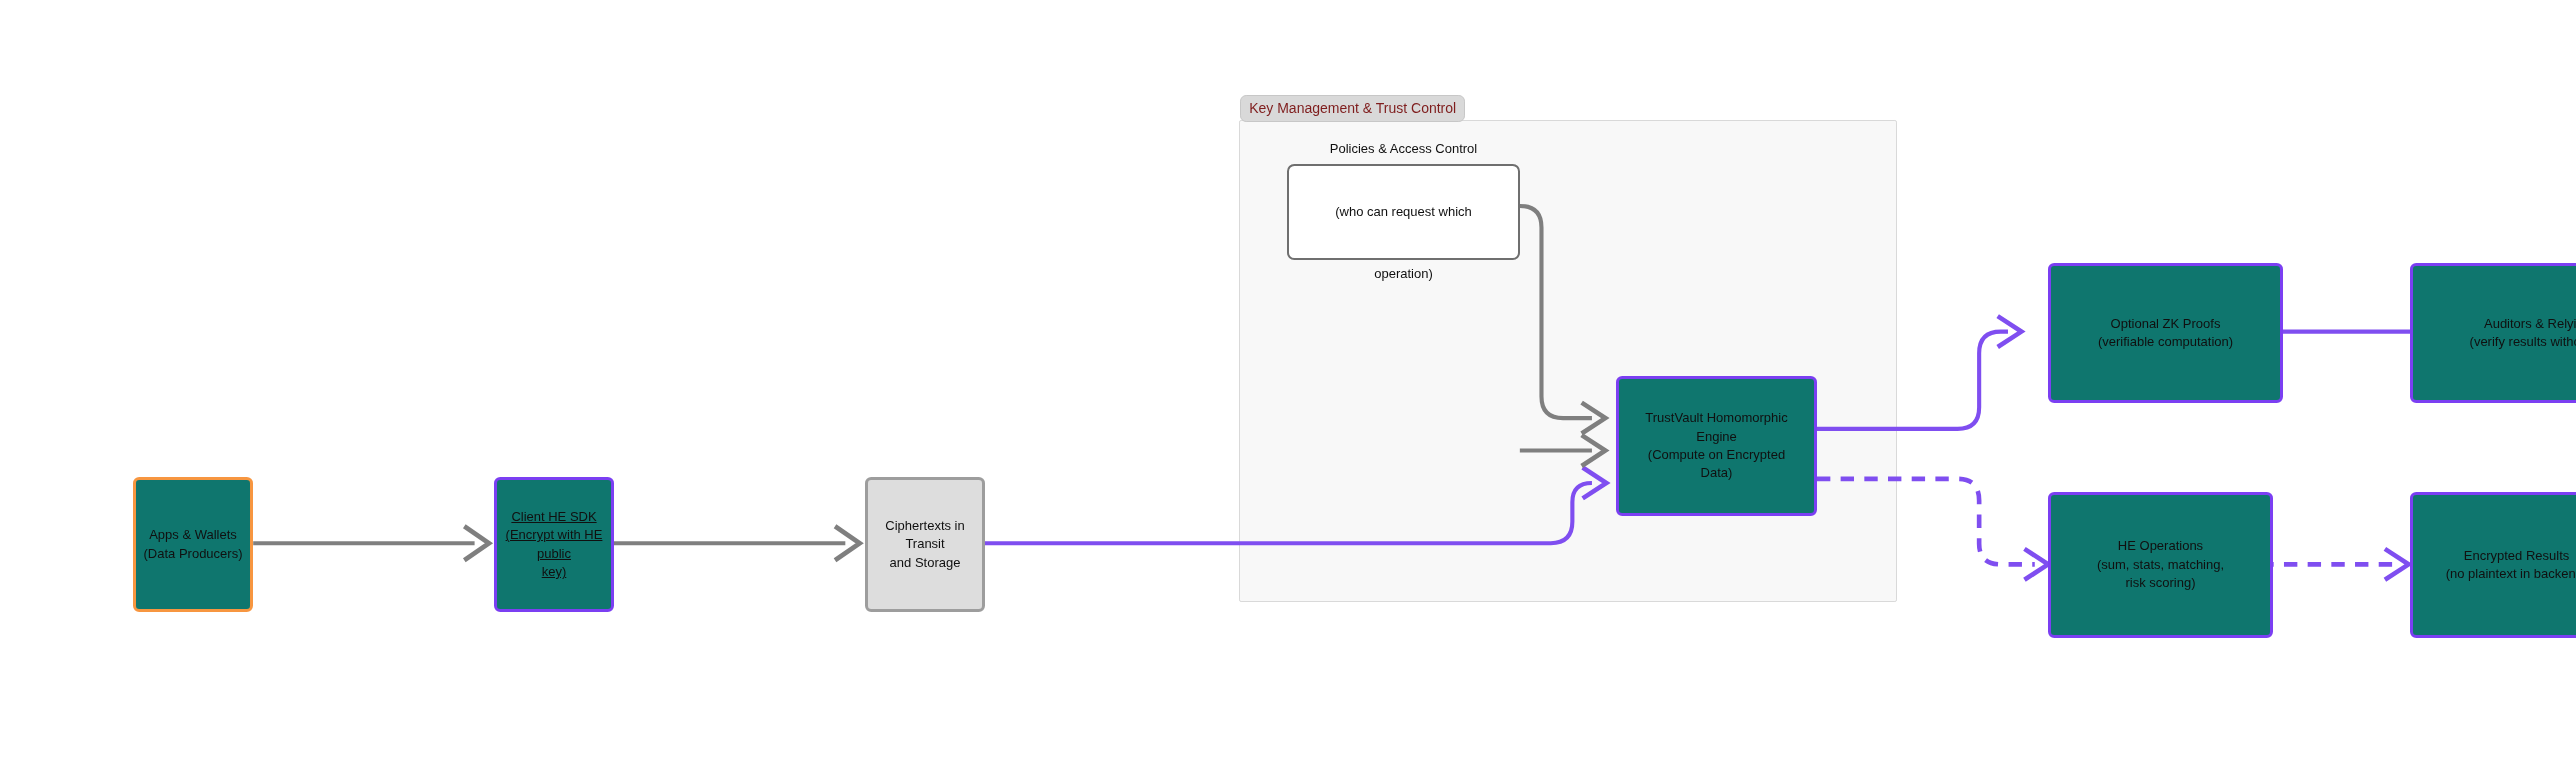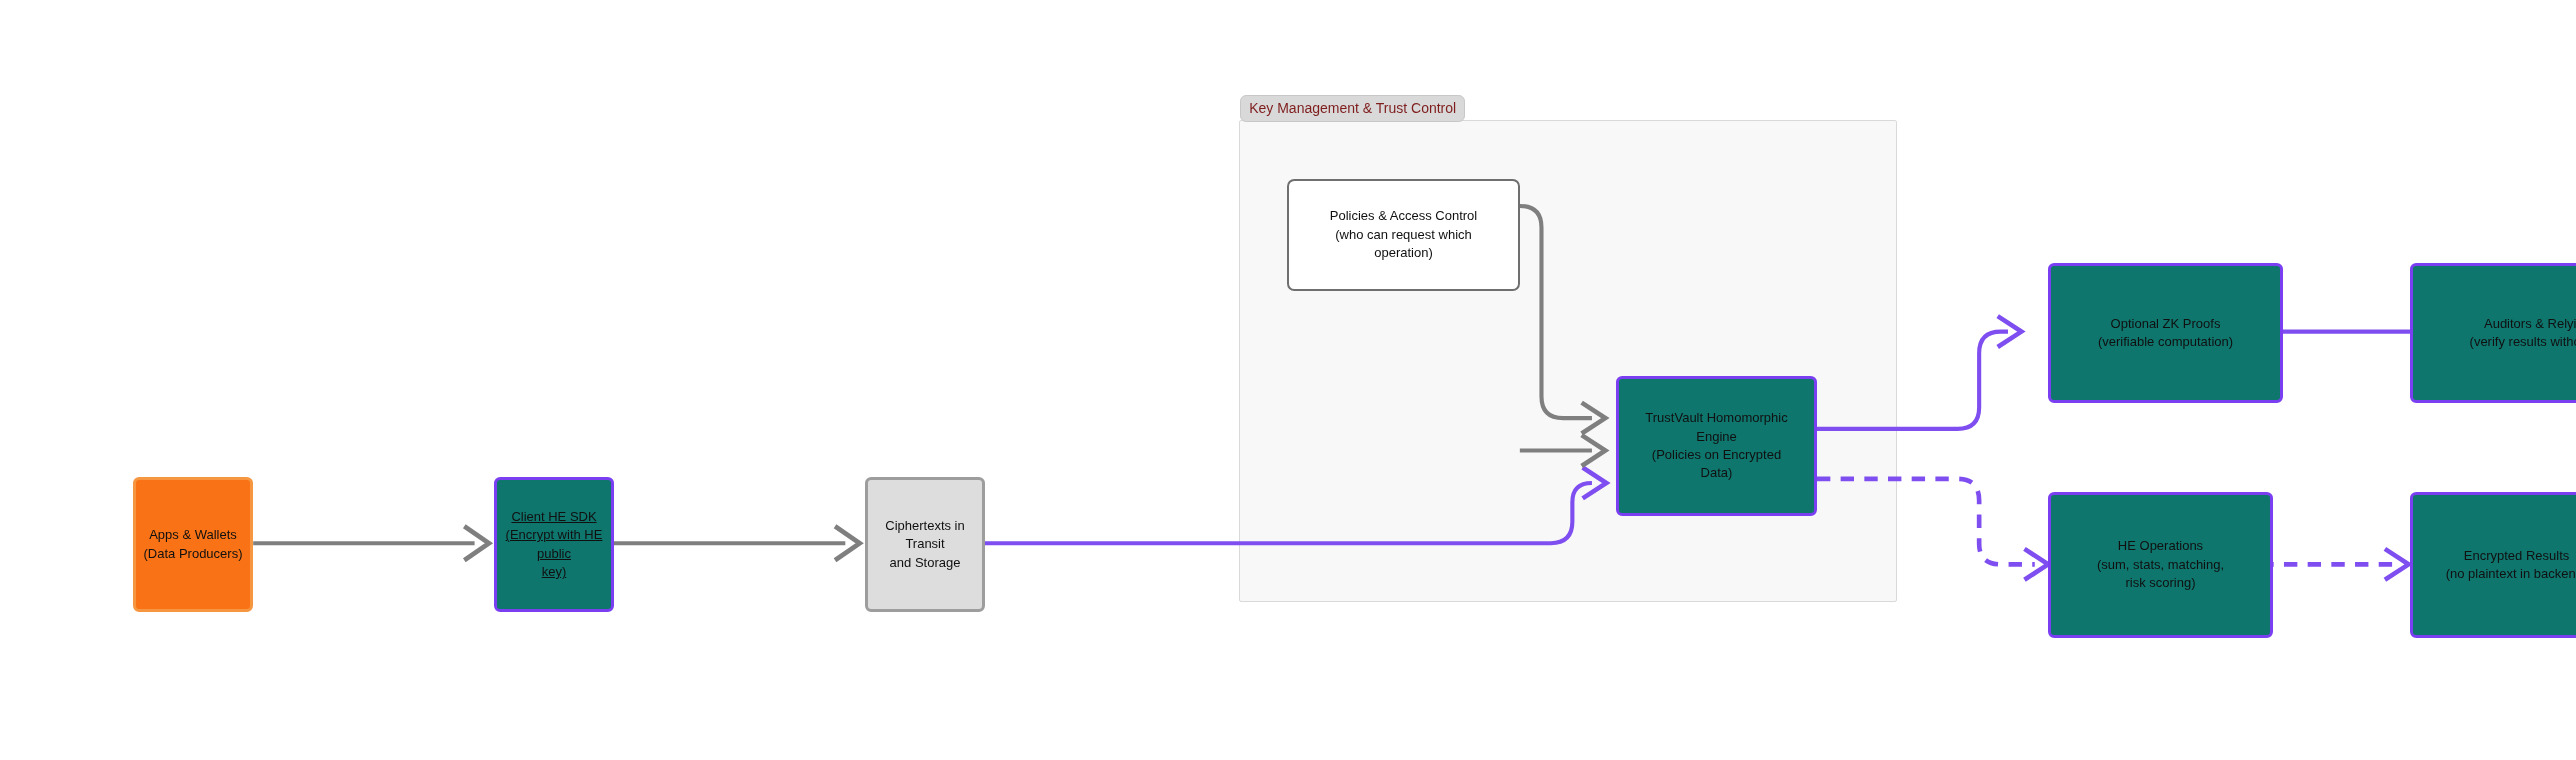--- a/index.html
+++ b/index.html
@@ -49,21 +49,21 @@
     text-align:center;
     color:#101010;
     font-size:13px;
     line-height:1.42;
     padding:5.2px 7.2px;
     border-width:3.1px;
     border-style:solid;
   }
   .node .ln{display:block;width:100%;}
 
-  .n-orange{background:#f97316;border-color:#f79640;}
+  .n-orange{background:#0f766e;border-color:#f79640;}
   .n-purple{background:#0f766e;border-color:#7b3ff2;}
   .n-gray  {background:#dddddd;border-color:#9d9d9d;}
   .n-white {background:#ffffff;border-color:#6f6f6f;border-width:2.6px;border-radius:7.2px;}
 
   
   svg.edges{
     position:absolute;
     left:0;top:0;
     width:3499px;height:760px;
     pointer-events:none;
@@ -152,31 +152,31 @@
     <span class="ln">Client HE SDK</span>
     <span class="ln">(Encrypt with HE public</span>
     <span class="ln">key)</span>
   </div>
 
   <div class="node n-gray" style="left:865px; top:477px; width:120px; height:135px;">
     <span class="ln">Ciphertexts in Transit</span>
     <span class="ln">and Storage</span>
   </div>
 
-  <div class="node n-white" style="left:1287px; top:179px; width:233px; height:112px;">
+  <div class="node n-white" style="left:1287px; top:164px; width:233px; height:96px;gap:44px;">
     <span class="ln">Policies &amp; Access Control</span>
     <span class="ln">(who can request which</span>
     <span class="ln">operation)</span>
   </div>
 
 
   <div class="node n-purple" style="left:1616px; top:376px; width:201px; height:140px;">
     <span class="ln">TrustVault Homomorphic</span>
     <span class="ln">Engine</span>
-    <span class="ln">(Policies on Encrypted</span>
+    <span class="ln">(Compute on Encrypted</span>
     <span class="ln">Data)</span>
   </div>
 
   <div class="node n-purple" style="left:2048px; top:263px; width:235px; height:140px;">
     <span class="ln">Optional ZK Proofs</span>
     <span class="ln">(verifiable computation)</span>
   </div>
 
   <div class="node n-purple" style="left:2410px; top:263px; width:299px; height:140px;">
     <span class="ln">Auditors &amp; Relying Parties</span>

